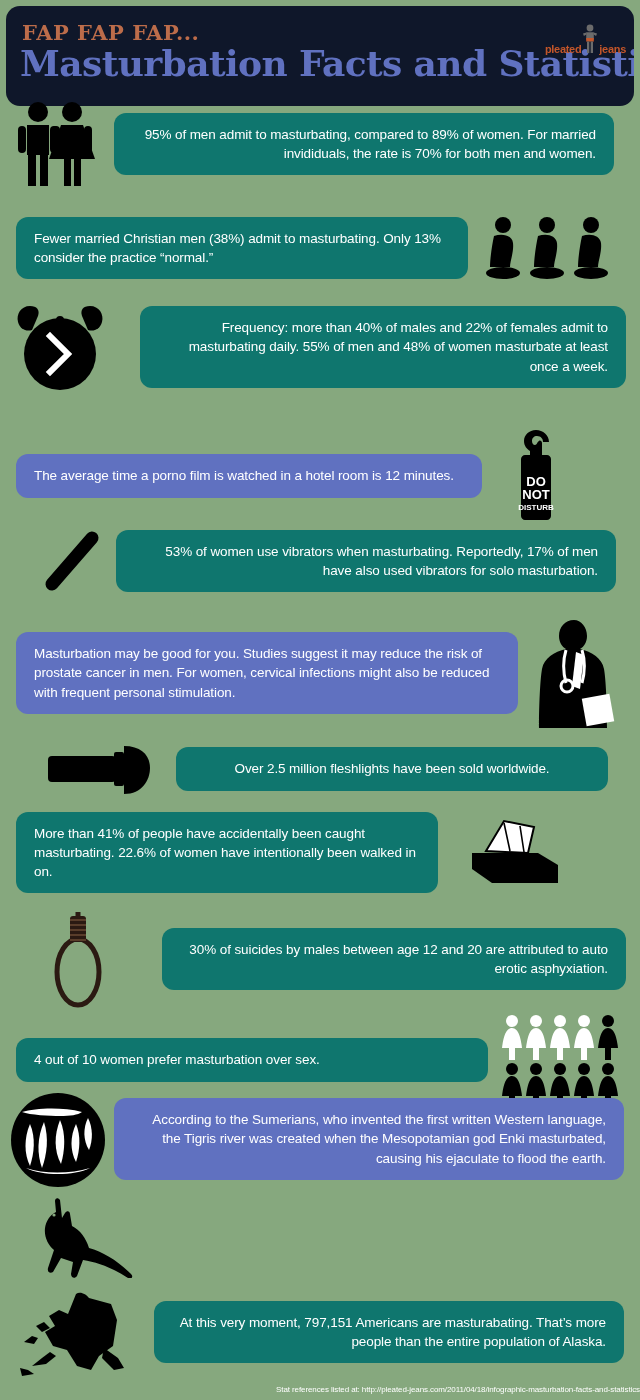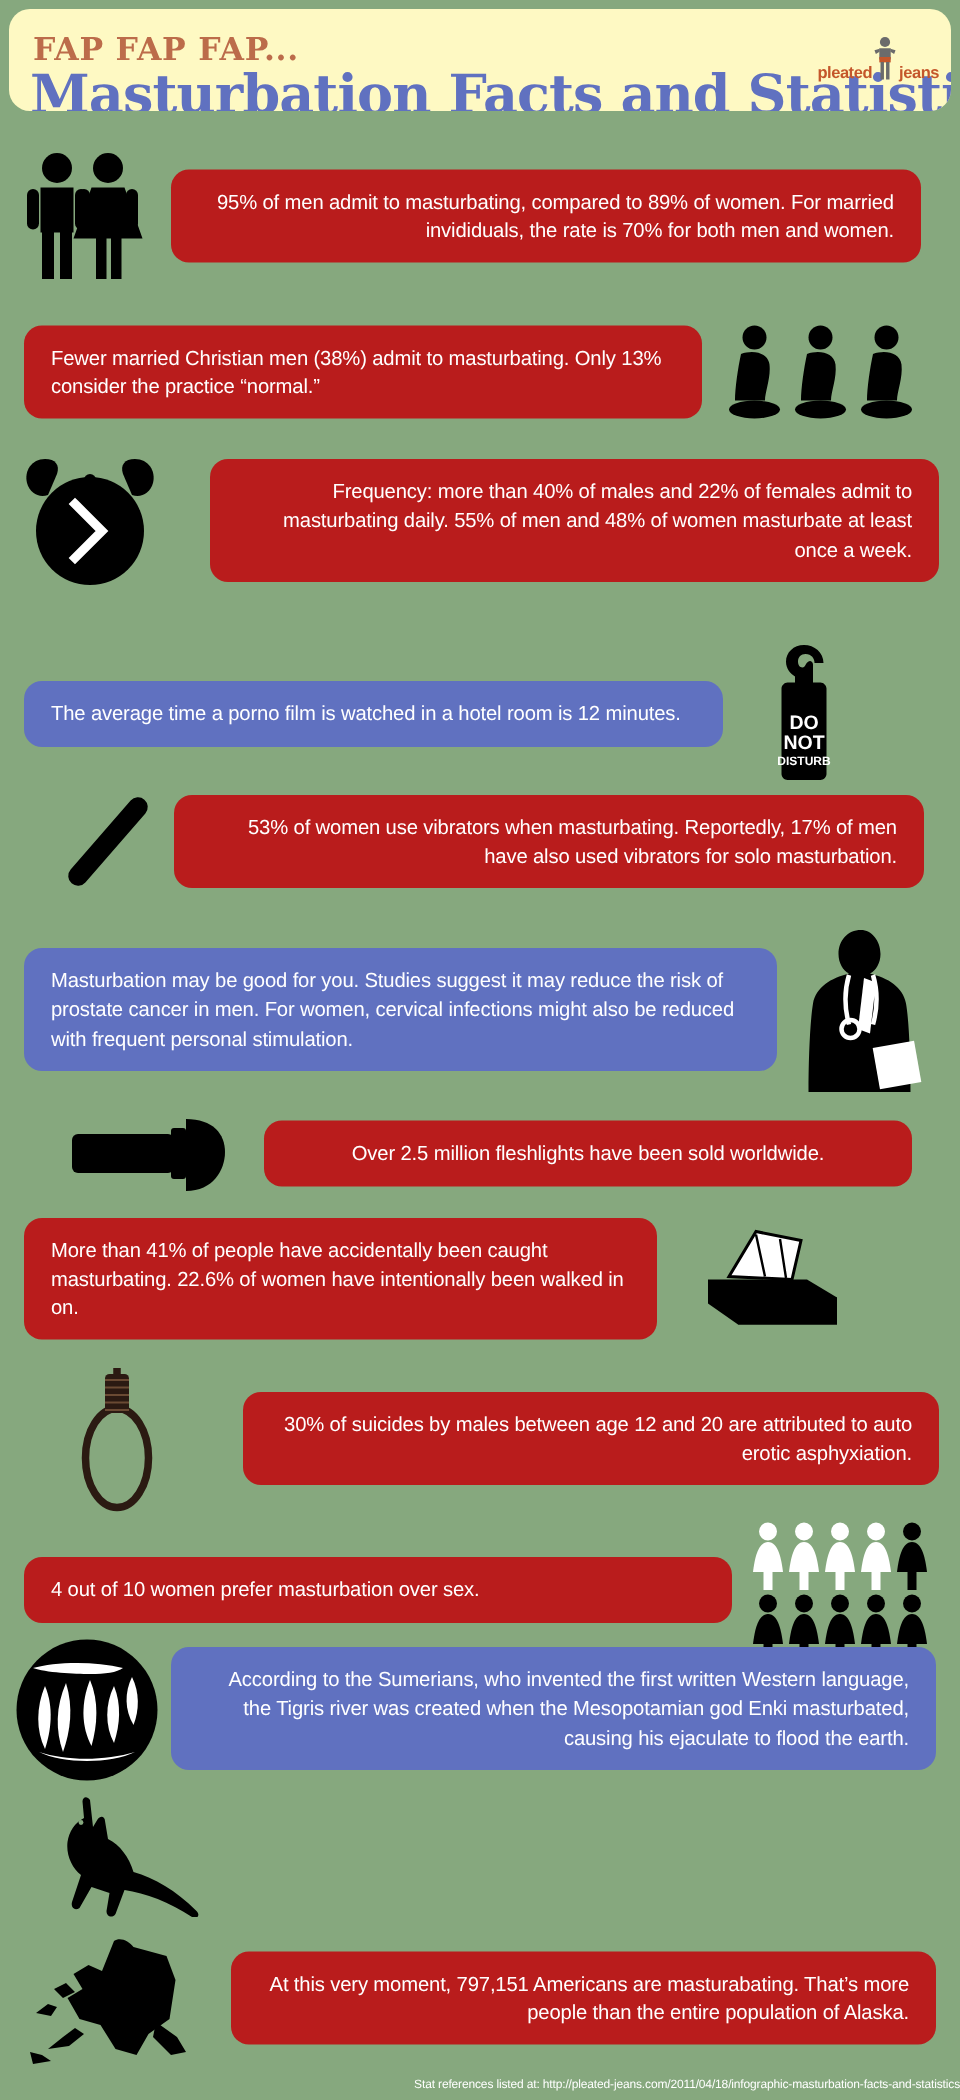--- a/index.html
+++ b/index.html
@@ -4,24 +4,24 @@
 <style>
   * { margin:0; padding:0; box-sizing:border-box; }
   html,body { width:640px; height:1400px; }
   body {
     background:#86a87e;
     font-family:"Liberation Sans", sans-serif;
     position:relative;
     overflow:hidden;
   }
   .header {
-    background:#fef9c3;
+    background:#0f172a;
     border-radius:14px;
     margin:6px 6px 0 6px;
-    height:68px;
+    height:100px;
     position:relative;
     overflow:hidden;
     padding-left:28px;
   }
   .fap {
     position:absolute; left:16px; top:14px;
     font-family:"DejaVu Serif", serif;
     font-weight:bold;
     font-size:21px;
     letter-spacing:0.5px;
@@ -48,21 +48,21 @@
   .row { position:absolute; display:flex; align-items:center; }
 
   .bubble {
     color:#ffffff;
     border-radius:12px;
     padding:12px 18px;
     font-size:13.5px;
     line-height:1.42;
     letter-spacing:-0.1px;
   }
-  .orange { background:#b91c1c; }
+  .orange { background:#0f766e; }
   .blue   { background:#6071c0; }
   .ta-r { text-align:right; }
   .ta-l { text-align:left; }
   .ta-c { text-align:center; }
 
   .icon { flex:none; position:relative; }
   .icon svg { display:block; }
 
   .footer {
     position:absolute; left:0; right:0; bottom:6px;

